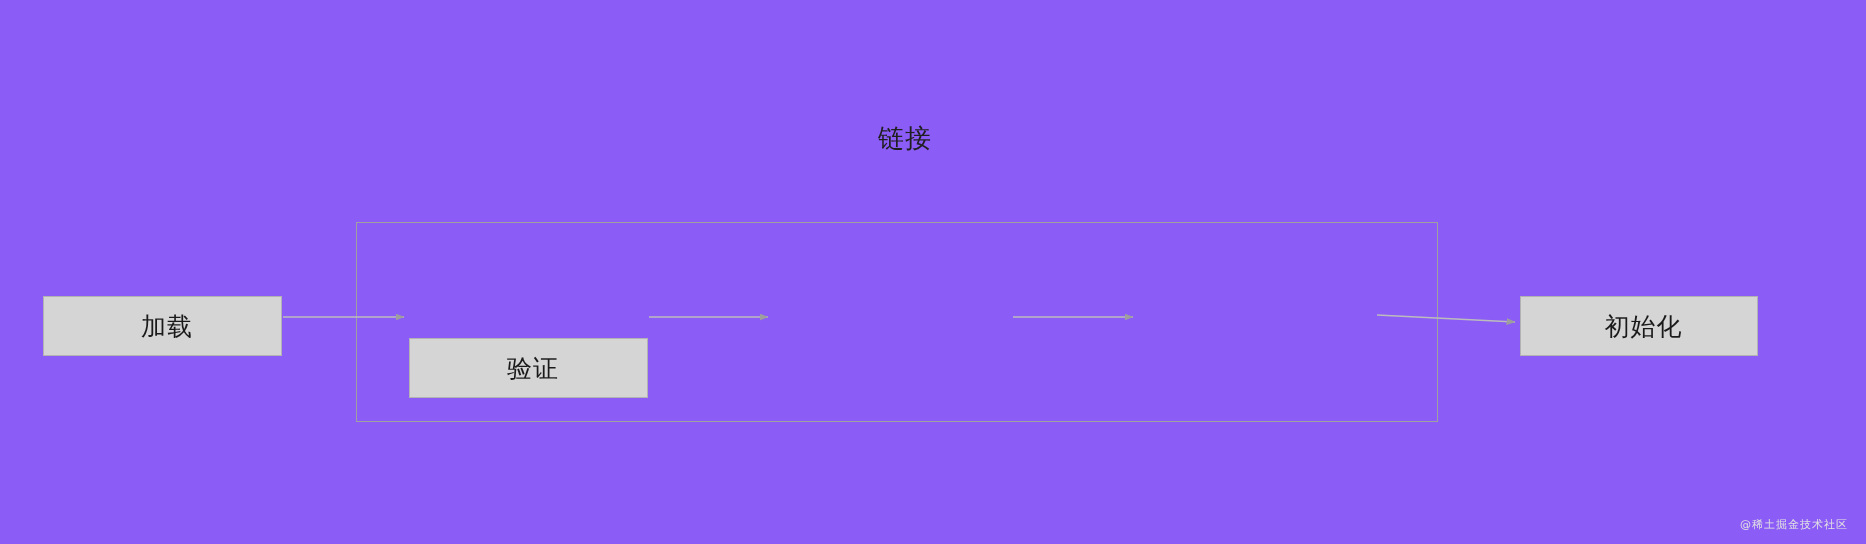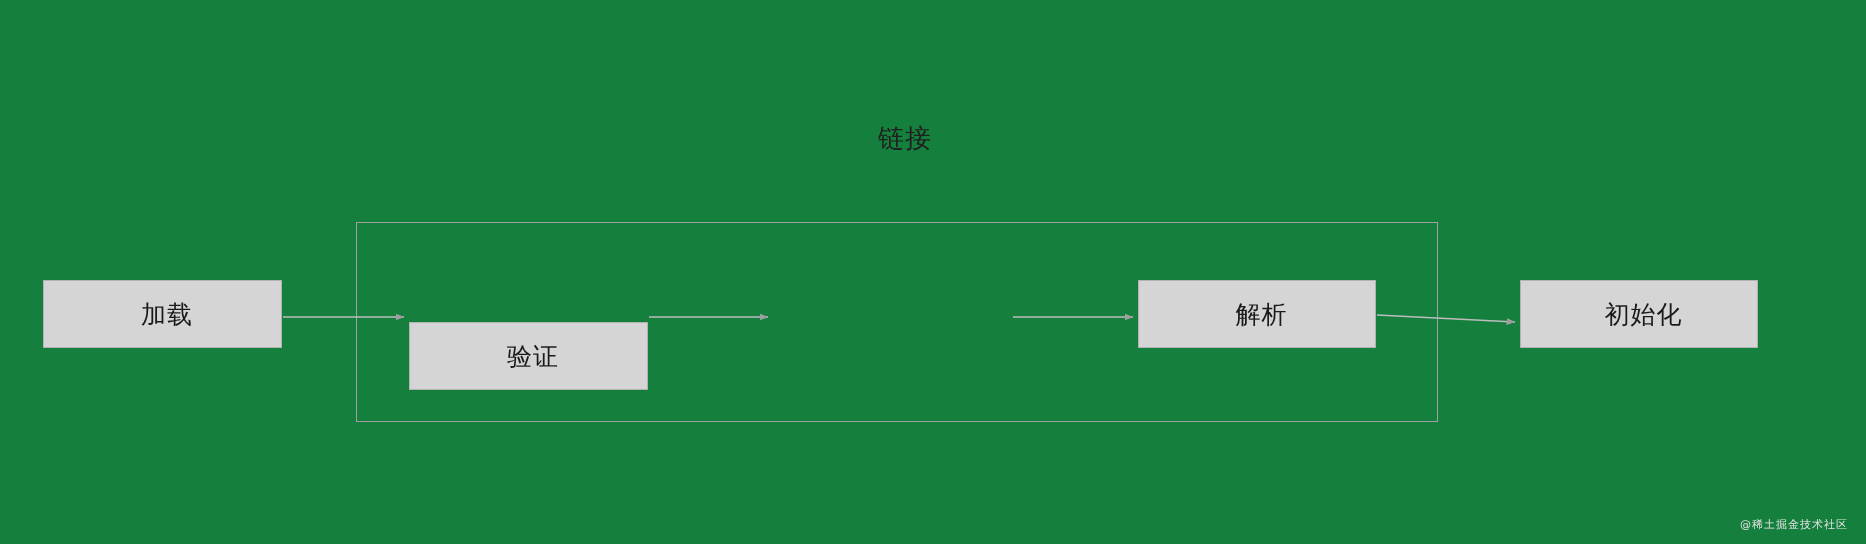--- a/index.html
+++ b/index.html
@@ -8,21 +8,21 @@
     background: #ffffff;
   }
   body {
     font-family: "DejaVu Sans", "Liberation Sans", sans-serif;
     -webkit-font-smoothing: antialiased;
   }
   #canvas {
     position: relative;
     width: 1866px;
     height: 544px;
-    background: #15803d;
+    background: #8b5cf6;
     overflow: hidden;
   }
 
   
   .diagram-title {
     position: absolute;
     left: 0;
     top: 121px;
     width: 1810px;
     text-align: center;
@@ -42,22 +42,22 @@
     height: 200px;
     box-sizing: border-box;
     border: 1px solid #a0a0a0;
     background: transparent;
   }
 
   
   .node {
     position: absolute;
     box-sizing: border-box;
-    height: 68px;
-    top: 280px;
+    height: 60px;
+    top: 296px;
     background: #d5d5d5;
     border: 1px solid #b2b2b2;
     display: flex;
     align-items: center;
     justify-content: center;
     font-size: 25px;
     color: #1a1a1a;
     letter-spacing: 1px;
     white-space: nowrap;
     padding-left: 9px;
@@ -113,23 +113,20 @@
 
   <div class="node node-load">
     <span>加载</span>
   </div>
 
   <div class="node node-verify">
     <span>验证</span>
   </div>
 
 
-  <div class="node node-resolve">
-    <span>解析</span>
-  </div>
 
   <div class="node node-init">
     <span>初始化</span>
   </div>
 
   <div class="watermark">@稀土掘金技术社区</div>
 
 </div>
 
 </body></html>

